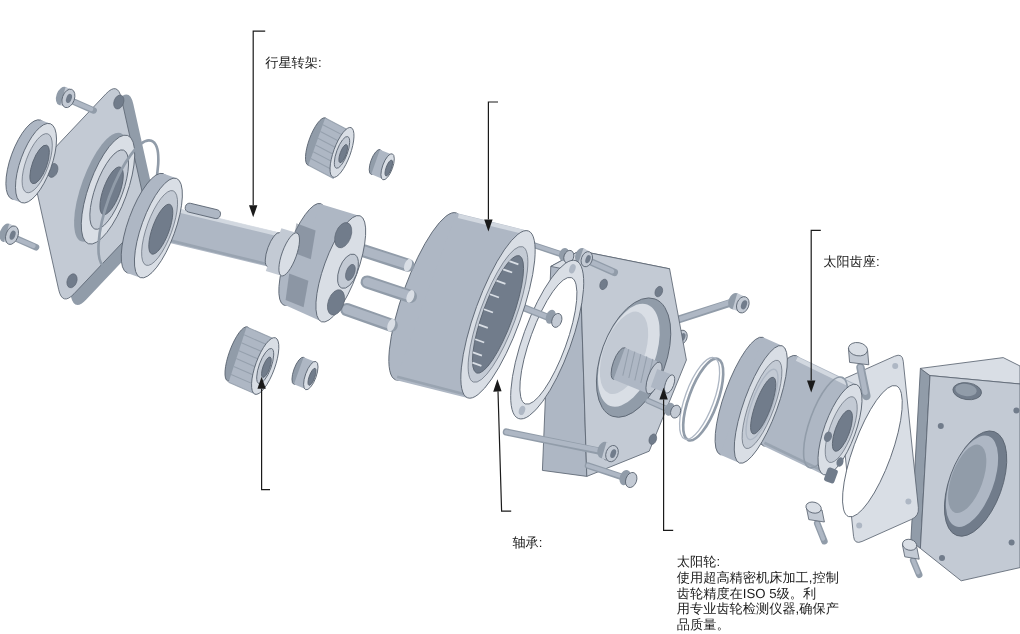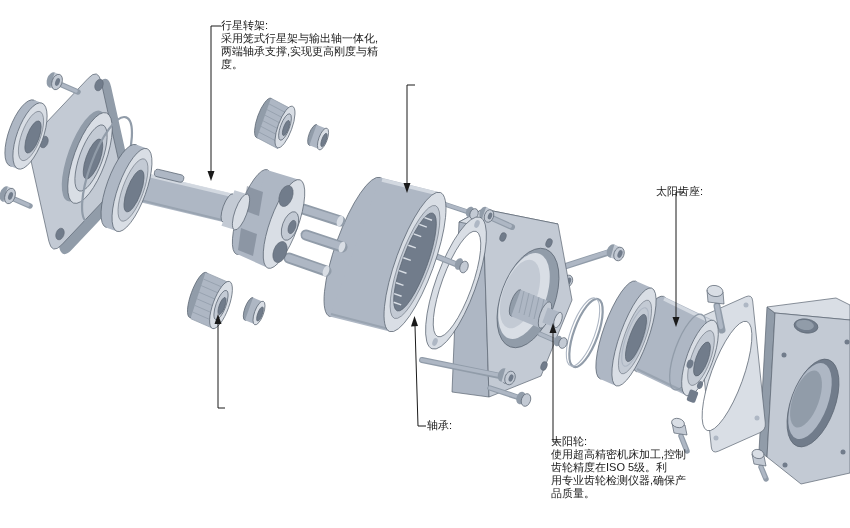--- a/index.html
+++ b/index.html
@@ -3,21 +3,21 @@
 <meta charset="utf-8">
 <style>
   :root{
     --c-bg:#ffffff; --c-light:#d9dee5; --c-mid:#c3cad4; --c-base:#aeb7c4;
     --c-dark:#919ca9; --c-shadow:#717c8b; --c-outline:#5a6471; --c-line:#1a1a1a;
   }
   html,body{margin:0;padding:0;background:#fff;}
   .stage{position:relative;width:850px;height:528px;background:var(--c-bg);overflow:hidden;
          font-family:"Liberation Sans",sans-serif;}
   .stage svg{position:absolute;left:0;top:0;}
-  .callout{position:absolute;color:var(--c-line);font-size:11px;line-height:13px;}
+  .callout{position:absolute;color:var(--c-line);font-size:11px;line-height:13px;margin-top:28px;}
   .callout .t{white-space:pre;}
   .callout .b{white-space:pre;}
   
   .ol{stroke:var(--c-outline);stroke-width:.7;}
   .olt{stroke:var(--c-outline);stroke-width:.5;}
   .f-l{fill:var(--c-light);} .f-m{fill:var(--c-mid);} .f-b{fill:var(--c-base);}
   .f-d{fill:var(--c-dark);} .f-s{fill:var(--c-shadow);} .f-w{fill:#ffffff;}
   .ln{stroke:var(--c-line);stroke-width:1;fill:none;}
   .arr{fill:var(--c-line);stroke:none;}
   .thin{fill:none;stroke:var(--c-dark);stroke-width:2.2;}
@@ -367,30 +367,27 @@
     <polygon class="arr" points="414.5,316 411,326.5 418,326"></polygon>
   </g>
   <g>
     <path class="ln" d="M561,442 L553,442 L553,333"></path>
     <polygon class="arr" points="553,323 549.5,333 556.5,333"></polygon>
   </g>
 </svg>
 
   <div class="callout" style="left:221px;top:19px;">
     <div class="t">行星转架:</div>
-    <div class="b">采用笼式行星架与输出轴一体化,
-两端轴承支撑,实现更高刚度与精
-度。</div>
   </div>
-  <div class="callout" style="left:656px;top:185px;">
+  <div class="callout" style="left:686px;top:185px;">
     <div class="t">太阳齿座:</div>
   </div>
   <div class="callout" style="left:427px;top:419px;text-align:right;">
     <div class="t">轴承:</div>
   </div>
-  <div class="callout" style="left:551px;top:435px;">
+  <div class="callout" style="left:564px;top:435px;">
     <div class="t">太阳轮:</div>
     <div class="b">使用超高精密机床加工,控制
 齿轮精度在ISO 5级。利
 用专业齿轮检测仪器,确保产
 品质量。</div>
   </div>
 </div>
 
 </body></html>

